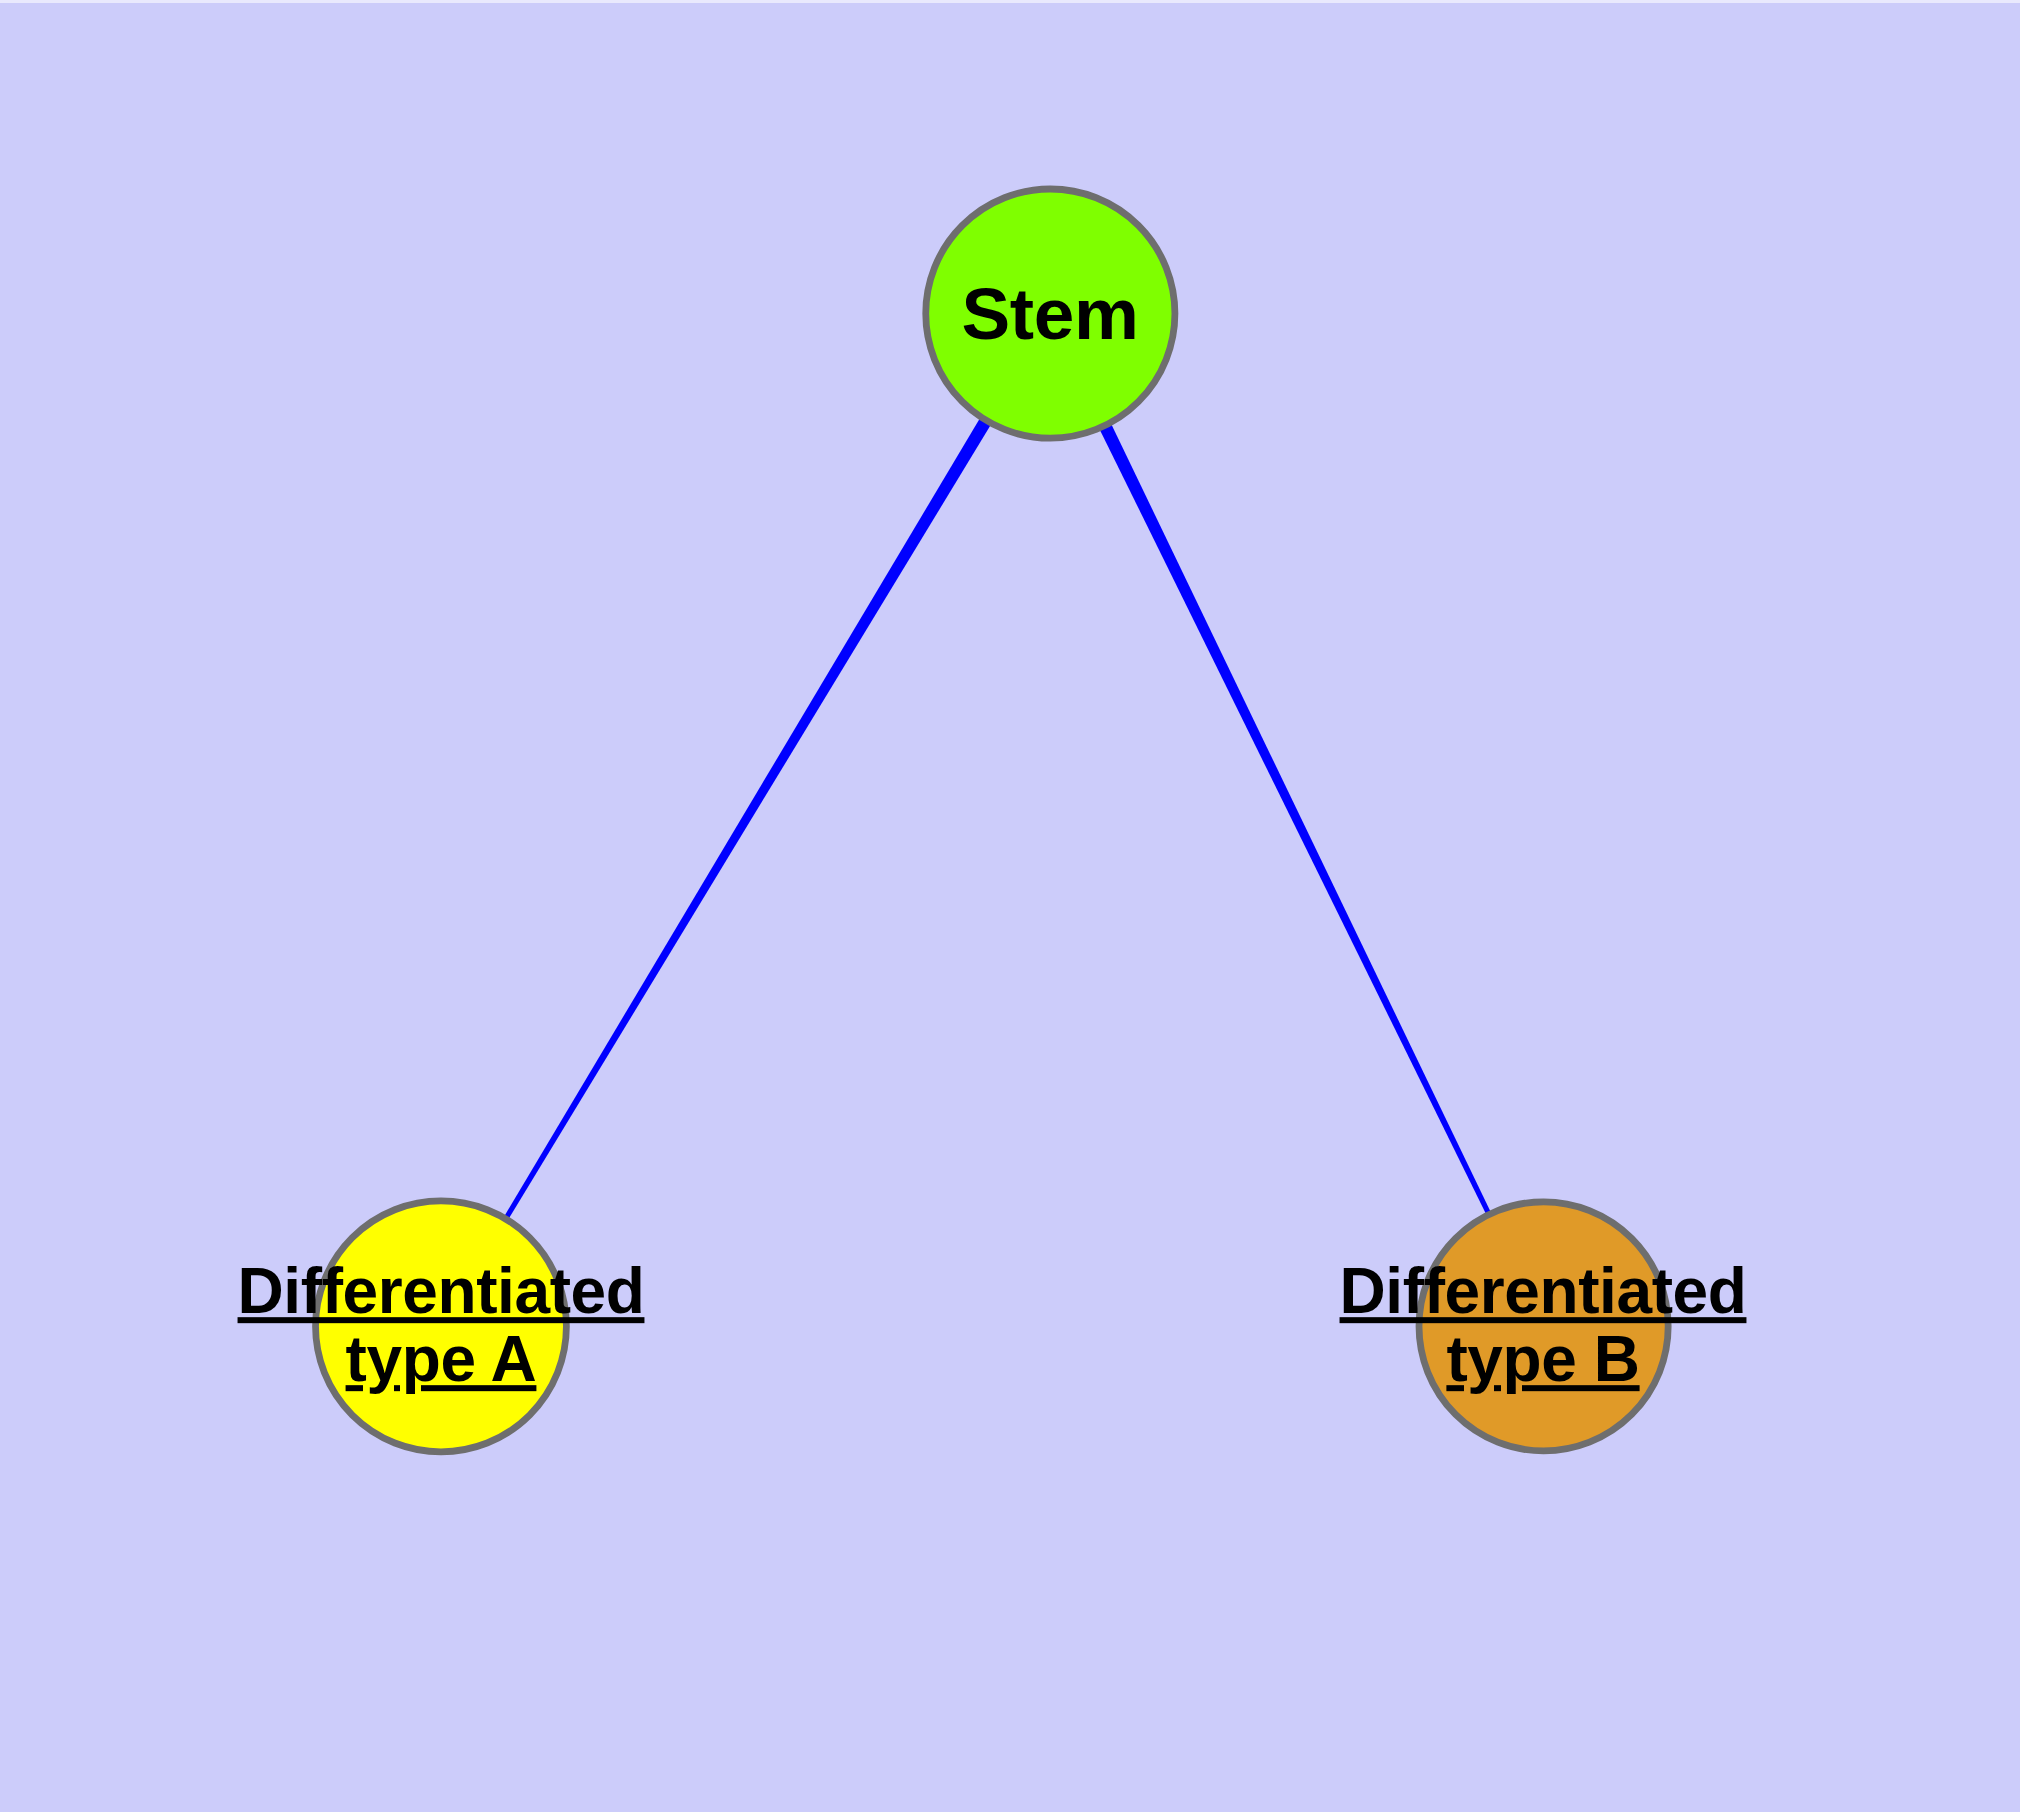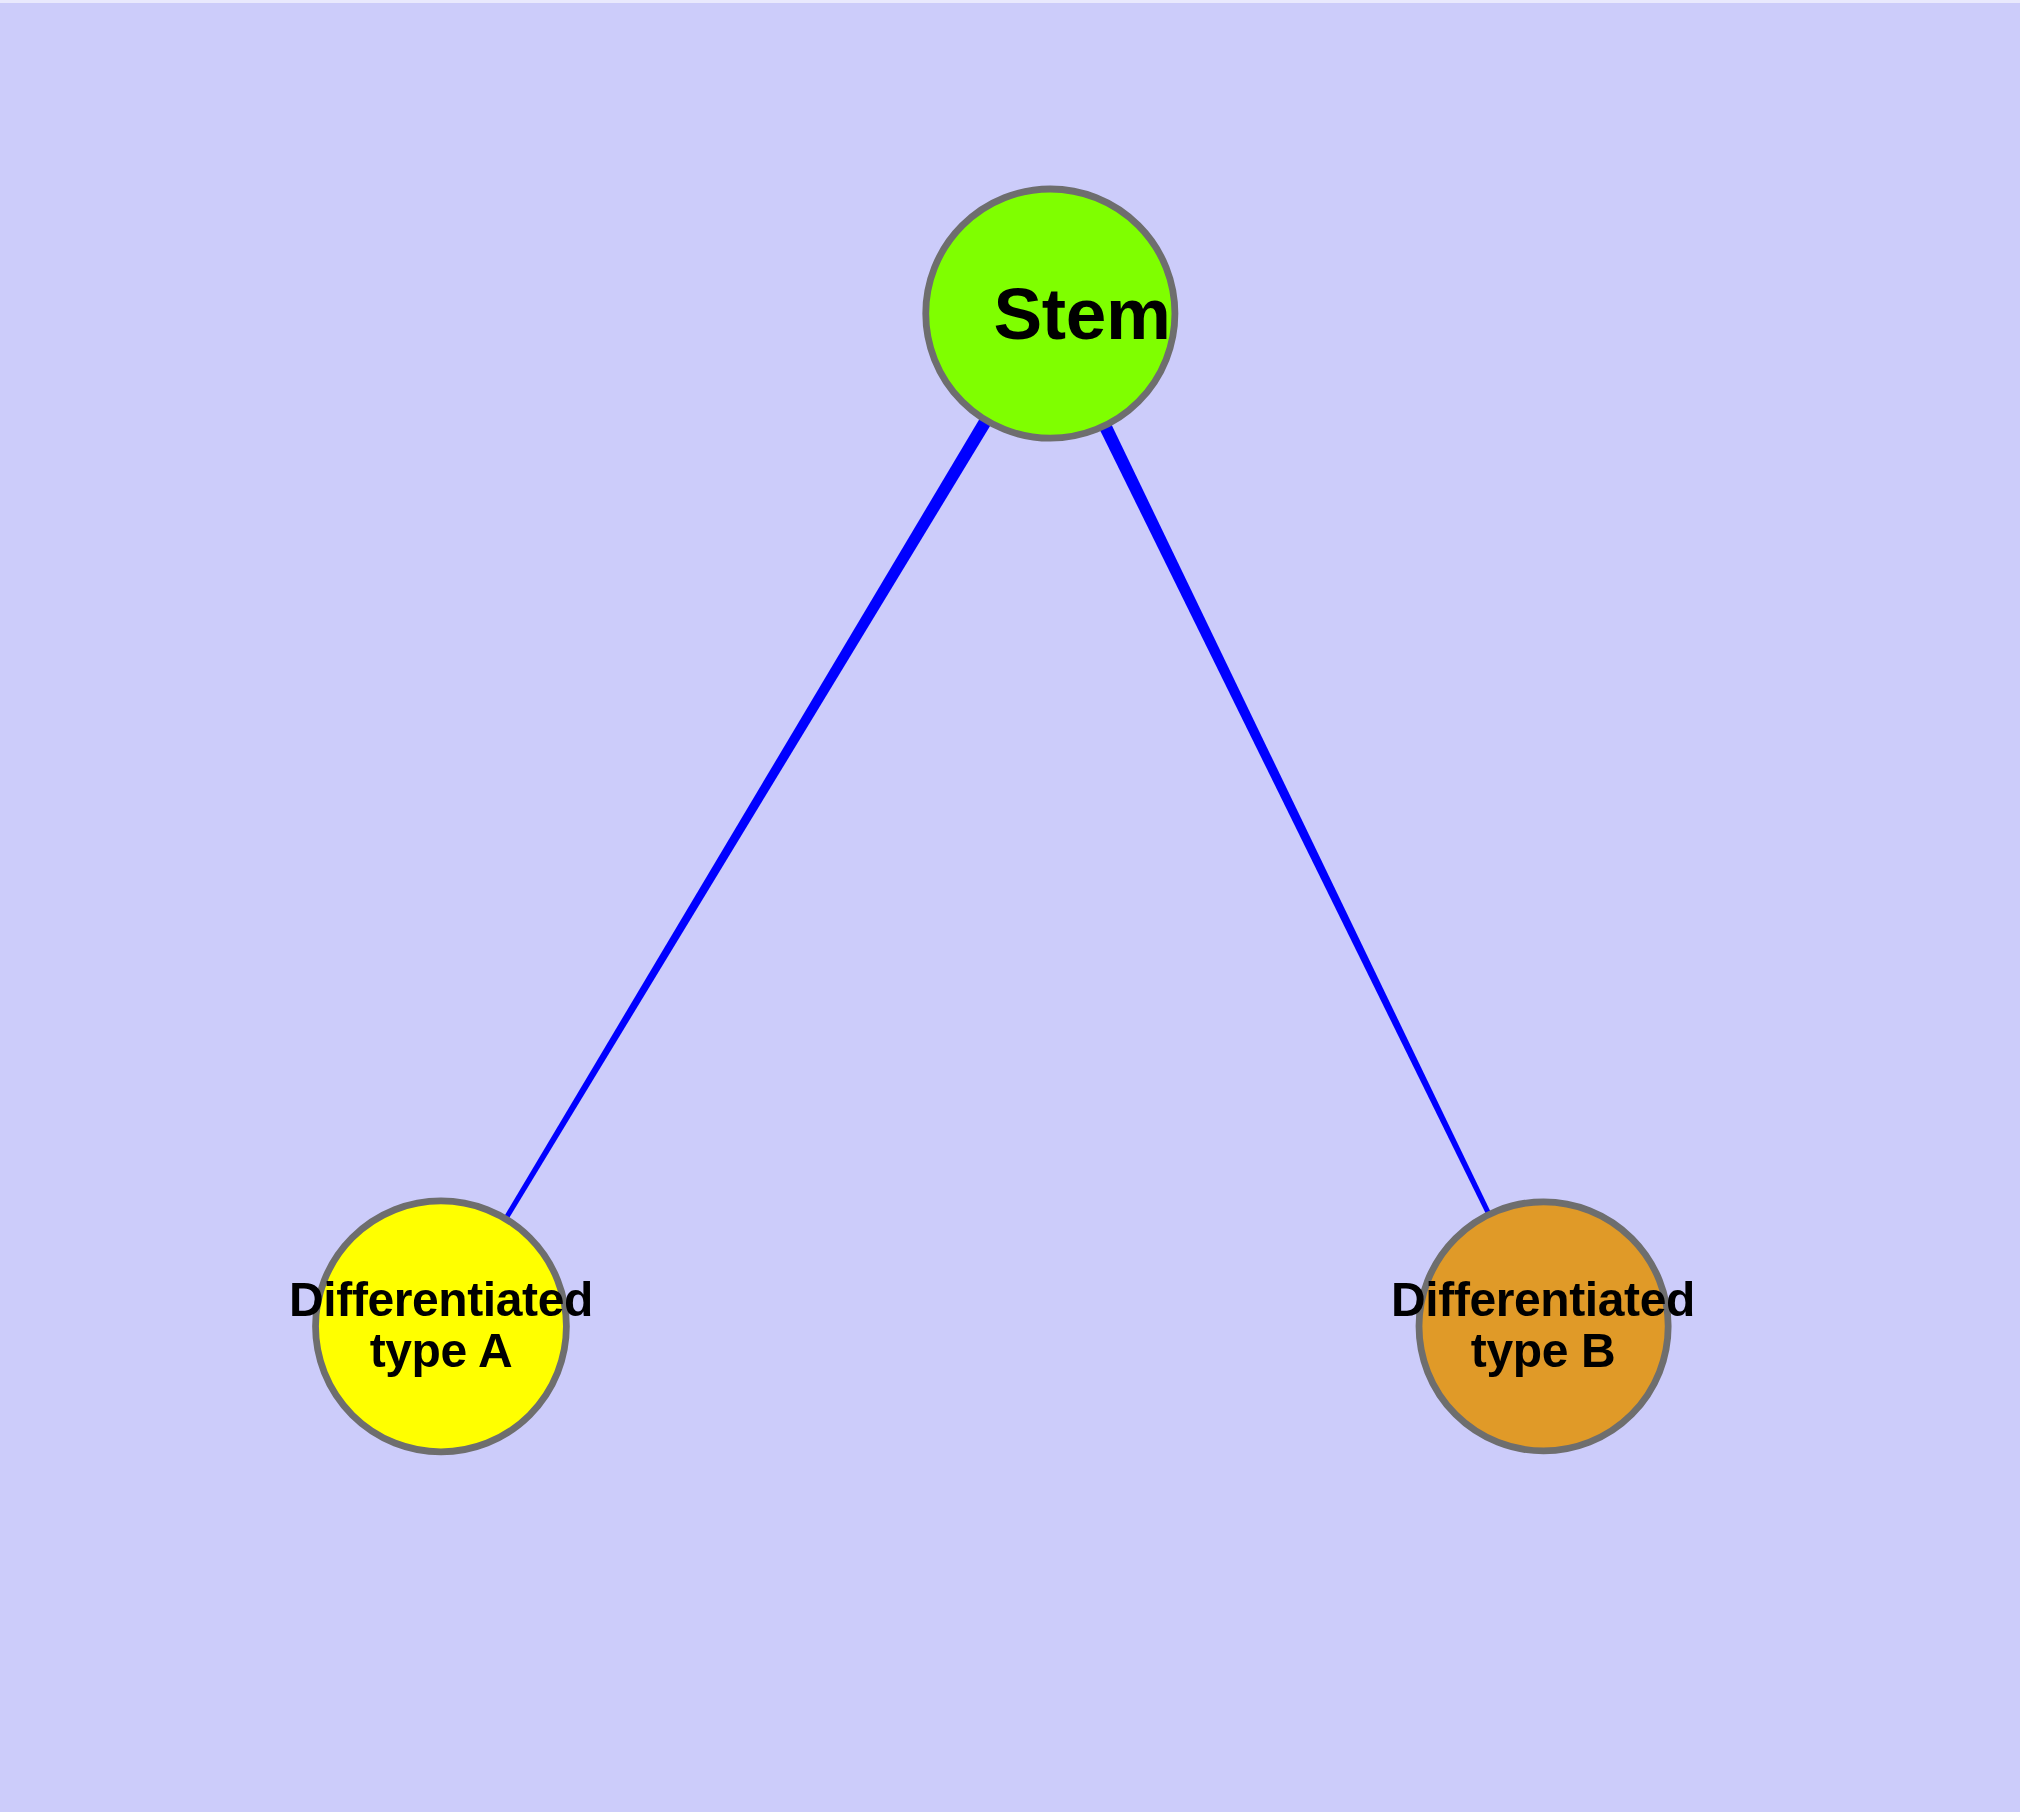--- a/index.html
+++ b/index.html
@@ -36,22 +36,22 @@
     position: absolute;
     transform: translate(-50%, -50%);
     text-align: center;
     color: #000000;
     font-weight: bold;
     line-height: 1.06;
     white-space: pre;
     pointer-events: none;
     letter-spacing: -0.4px;
   }
-  .node-label.root-label { font-size: 73px; margin-left: 32px; }
-  .node-label.leaf-label { font-size: 48px; }
+  .node-label.root-label { font-size: 73px; }
+  .node-label.leaf-label { font-size: 64px; text-decoration: underline; }
 </style>
 </head>
 <body>
 
 <div id="canvas">
 
   <div id="bg-layer"></div>
   <div id="top-hairline"></div>
 
   <svg id="graph-svg" viewBox="0 0 2384 2138">

